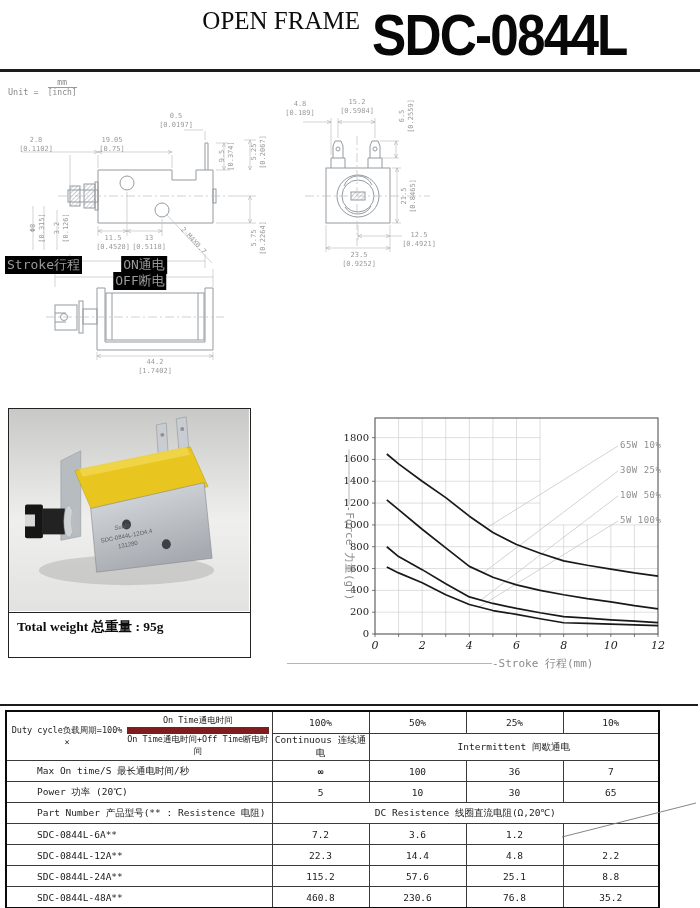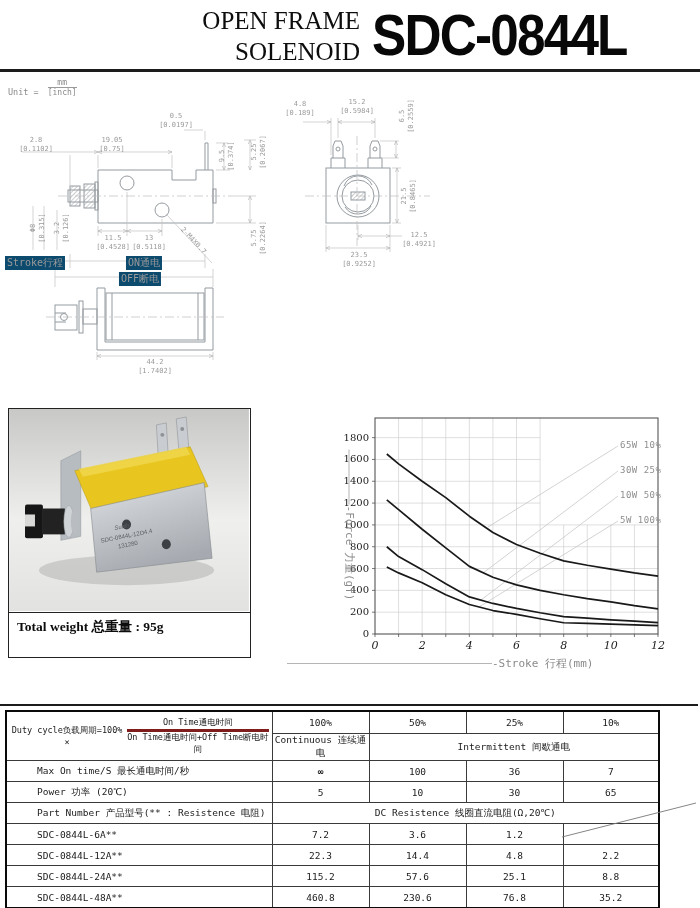--- a/index.html
+++ b/index.html
@@ -25,22 +25,22 @@
   .olh{stroke:#959ba0;stroke-width:1;fill:url(#hatch);}
   .dl{stroke:#c2c2c2;stroke-width:.7;fill:none;}
   .cl{stroke:#bcbcbc;stroke-width:.7;stroke-dasharray:9 3 2 3;fill:none;}
   .m1{marker-start:url(#ar);} .m2{marker-end:url(#ar);}
 
   .dim{position:absolute;font-family:"DejaVu Sans Mono",monospace;font-size:7px;line-height:1.3;
     color:#9a9a9a;text-align:center;white-space:nowrap;transform:translateX(-50%);}
   .dim span{display:block;}
   .dim.rot{transform:translate(-50%,-50%) rotate(-90deg);}
   .dim.rot-thread{transform:translate(-50%,-50%) rotate(47deg);}
-  .dlabel{position:absolute;font-family:"DejaVu Sans Mono",monospace;font-size:10px;color:#9a9a9a;
-    white-space:nowrap;background:#0c4a6e;padding:0 2px;}
+  .dlabel{position:absolute;font-family:"DejaVu Sans Mono",monospace;font-size:13px;color:#9a9a9a;
+    white-space:nowrap;background:#000000;padding:0 2px;}
   .dlabel.ctr{transform:translateX(-50%);}
 
   
   .photo-box{position:absolute;left:8px;top:408px;width:243px;height:250px;border:1.5px solid #222;
     box-sizing:border-box;background:#fff;}
   .photo-img{position:relative;width:100%;height:204px;border-bottom:1.5px solid #222;box-sizing:border-box;overflow:hidden;}
   .photo-cap{padding:4px 8px 0;font-family:"Liberation Serif",serif;font-size:13.5px;font-weight:600;
     color:#0d0d0d;line-height:19px;}
 
   
@@ -65,32 +65,31 @@
   
   .spec-table{position:absolute;left:5px;top:710px;width:653px;border-collapse:collapse;
     table-layout:fixed;border:2px solid #0a0a0a;}
   .spec-table td{border:1px solid #3a3a3a;font-family:"DejaVu Sans Mono",monospace;font-size:9.5px;
     color:#1a1a1a;text-align:center;height:20px;padding:0 2px;overflow:hidden;}
   .spec-table tr.h1 td,.spec-table tr.h2 td{height:21px;}
   .spec-table td.lbl{text-align:left;padding-left:30px;}
   .spec-table td.dutycell{padding:0 3px;}
   .dutyflex{display:flex;align-items:center;justify-content:flex-start;gap:3px;font-size:8.5px;}
   .frac{display:inline-flex;flex-direction:column;text-align:center;}
-  .frac .num{border-bottom:3px solid #7f1d1d;padding:0 4px;}
+  .frac .num{border-bottom:7px solid #7f1d1d;padding:0 4px;}
   .inf{font-size:14px;font-weight:700;}
   #overlay-svg{position:absolute;left:0;top:0;pointer-events:none;}
 </style>
 </head>
 <body>
 
 <div id="page">
 
   <div class="title-block">
     <div>OPEN FRAME</div>
-    <div>SOLENOID</div>
   </div>
   <div class="model">SDC-0844L</div>
   <div class="rule-top"></div>
 
   <div class="unit-note">
     <span>Unit =</span>
     <span class="ufrac">
       <span class="unum">mm</span>
       <span>[inch]</span>
     </span>

